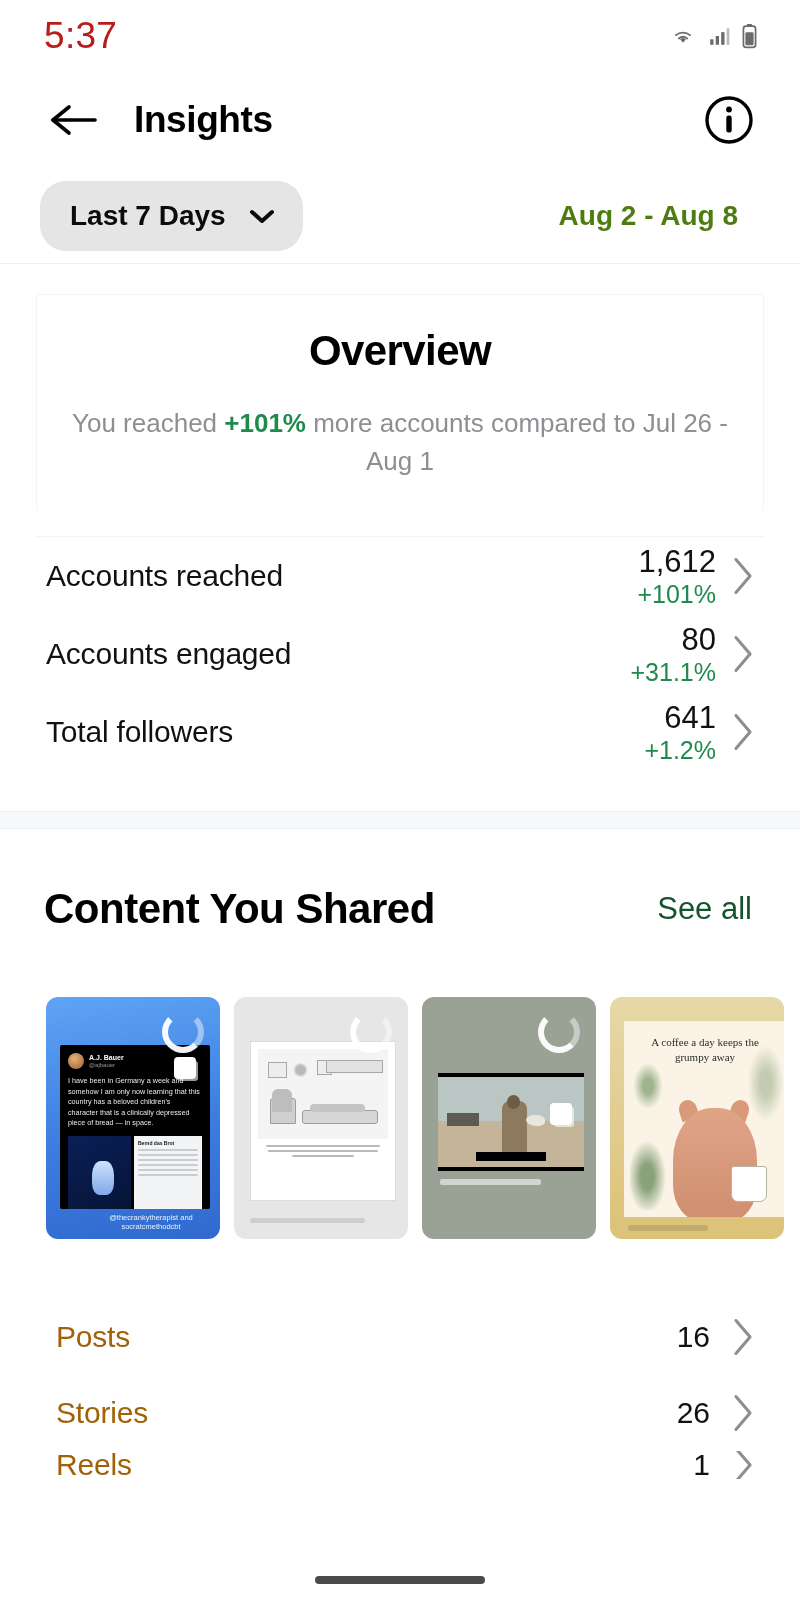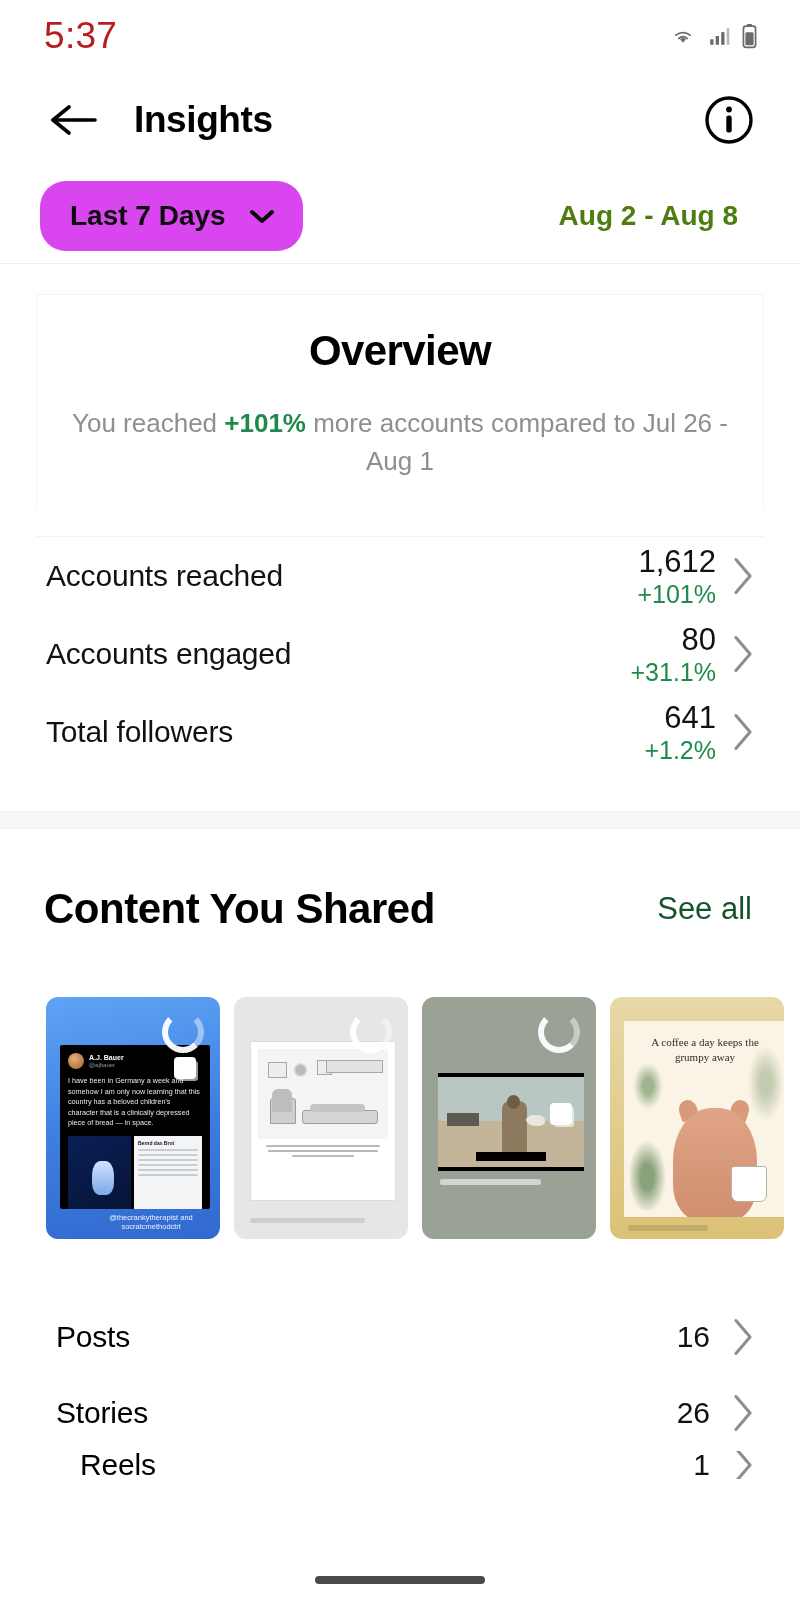--- a/index.html
+++ b/index.html
@@ -31,21 +31,21 @@
     letter-spacing:-.4px; flex:1;
   }
   .info-btn { width:62px; height:62px; display:flex; align-items:center; justify-content:center; }
 
   
   .rangebar {
     height:96px; display:flex; align-items:center; justify-content:space-between;
     padding:0 40px 0 40px; border-bottom:1px solid #eceef0;
   }
   .range-pill {
-    background:#d946ef; border-radius:26px; height:70px;
+    background:#e5e5e5; border-radius:26px; height:70px;
     display:flex; align-items:center; gap:21px; padding:0 26px 0 30px;
   }
   .range-pill-label { font-size:28px; font-weight:bold; color:#0b0b0b; }
   .range-dates { font-size:28px; font-weight:bold; color:#4d7c0f; padding-right:22px; }
 
   
   .overview-wrap { padding:0 0 0 0; }
   .overview-card {
     margin:30px 36px 0 36px;
     border:1px solid #f2f3f4; border-bottom:none;
@@ -197,24 +197,24 @@
     background:radial-gradient(ellipse at 55% 45%, #c3cbb0 16%, transparent 52%); }
   .t4-handle { position:absolute; left:18px; bottom:8px; height:6px; width:46%;
     background:rgba(0,0,0,.12); border-radius:2px; }
 
   
   .bottom-list { margin:60px 44px 0 56px; }
   .blist-row {
     display:flex; align-items:center; justify-content:space-between;
     height:76px;
   }
-  .blist-label { font-size:30px; color:#000000; letter-spacing:-.2px; }
+  .blist-label { font-size:30px; color:#a16207; letter-spacing:-.2px; }
   .blist-right { display:flex; align-items:center; gap:20px; }
   .blist-value { font-size:30px; color:#111; }
-  .blist-row.clipped { height:28px; overflow:hidden;margin-left:24px; }
+  .blist-row.clipped { height:28px; overflow:hidden; }
 
   .home-indicator {
     position:absolute; left:50%; transform:translateX(-50%);
     bottom:16px; width:170px; height:8px; border-radius:4px; background:#4a4a4a;
   }
 </style>
 </head>
 <body>
 
 <div class="phone">

